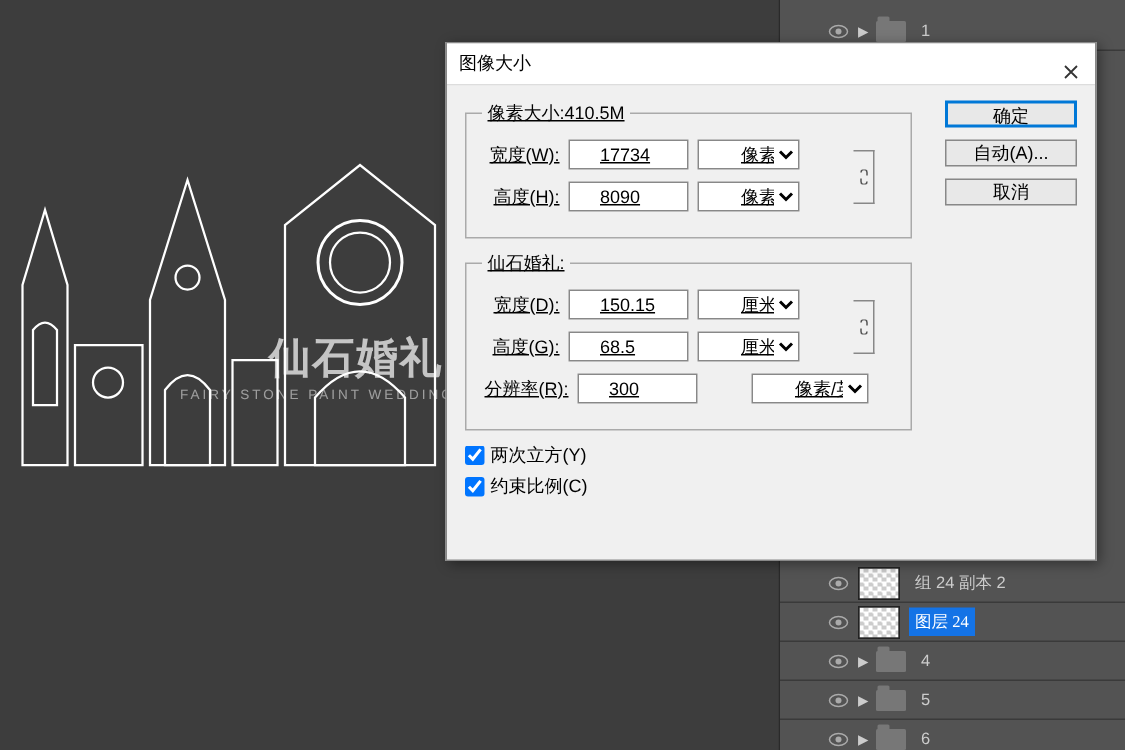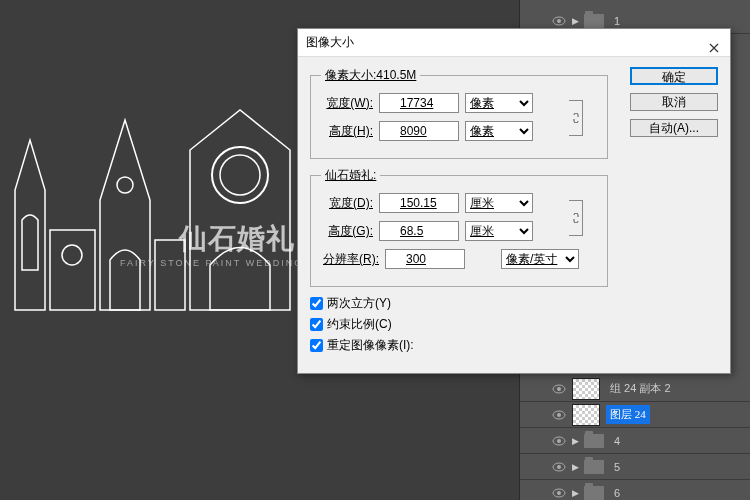--- a/index.html
+++ b/index.html
@@ -15,21 +15,21 @@
 .dialog-close { width: 16px; height: 16px; display: flex; align-items: center; justify-content: center; cursor: pointer; }
 .dialog-body { padding: 10px 12px; position: relative; font-size: 12px; }
 .sidebar-buttons { position: absolute; right: 12px; top: 10px; width: 88px; }
 .sidebar-buttons button { display: block; width: 100%; height: 18px; margin-bottom: 8px; background: #e8e8e8; border: 1px solid #888; font-size: 12px; cursor: pointer; }
 .sidebar-buttons button.primary { border: 2px solid #0078d7; }
 fieldset { border: 1px solid #aaa; padding: 8px 10px 10px 10px; margin-bottom: 8px; width: 298px; text-decoration: underline; }
 legend { font-size: 12px; padding: 0 4px; }
 .row { display: flex; align-items: center; margin-bottom: 6px; height: 22px; }
 .row label { width: 58px; text-align: right; padding-right: 6px; font-size: 12px; }
 .row input[type=text] { width: 80px; height: 20px; border: 1px solid #888; padding: 0 20px; font-size: 12px; }
-.row select { width: 68px; height: 20px; border: 1px solid #888; margin-left: 6px; font-size: 12px; background: #fff; }
+.row select { width: 68px; height: 20px; border: 1px solid #888; margin-left: 6px; font-size: 12px; background: #fff; padding-left: 24px; }
 .link-icon { margin-left: 8px; width: 14px; height: 36px; border: 1px solid #888; border-left: none; position: absolute; display: flex; align-items: center; justify-content: center; }
 .link-icon svg { width: 10px; height: 10px; }
 .checkbox-row { display: flex; align-items: center; margin-bottom: 4px; font-size: 12px; }
 .checkbox-row input { margin-right: 4px; }
 .resample-row { padding-left: 60px; margin-top: 4px; }
 .resample-row select { width: 200px; height: 22px; border: 1px solid #888; font-size: 12px; background: #fff; }
 .layers-panel { position: absolute; right: 0; top: 0; width: 231px; height: 500px; background: #535353; border-left: 1px solid #2a2a2a; }
 .layer-row { display: flex; align-items: center; height: 26px; border-bottom: 1px solid #3a3a3a; padding: 0 4px; font-size: 11px; color: #ccc; position: relative; }
 .layer-row.selected .layer-label-box { background: #1473e6; color: #fff; font-family: Liberation Serif, serif; }
 .eye { width: 18px; height: 18px; display: flex; align-items: center; justify-content: center; margin-right: 4px; }
@@ -144,22 +144,22 @@
     <span>图像大小</span>
     <span class="dialog-close">
       <svg width="10" height="10" viewBox="0 0 10 10">
           <path d="M1,1 L9,9 M9,1 L1,9" stroke="#333" stroke-width="1.2"></path>
         </svg>
     </span>
   </div>
   <div class="dialog-body">
     <div class="sidebar-buttons">
       <button class="primary">确定</button>
+      <button>自动(A)...</button>
       <button>取消</button>
-      <button>自动(A)...</button>
     </div>
 
     <fieldset style="position:relative;">
       <legend>像素大小:410.5M</legend>
       <div class="row">
         <label>宽度(W):</label>
         <input type="text" value="17734" style="">
         <select><option>像素</option></select>
       </div>
       <div class="row">
@@ -199,18 +199,14 @@
     </fieldset>
 
     <div class="checkbox-row">
       <input type="checkbox" checked="" style="">
         <span>两次立方(Y)</span>
     </div>
     <div class="checkbox-row">
       <input type="checkbox" checked="" style="">
         <span>约束比例(C)</span>
     </div>
-    <div class="checkbox-row">
-      <input type="checkbox" checked="" style="">
-        <span>重定图像像素(I):</span>
-    </div>
   </div>
 </div>
 
 </body></html>

